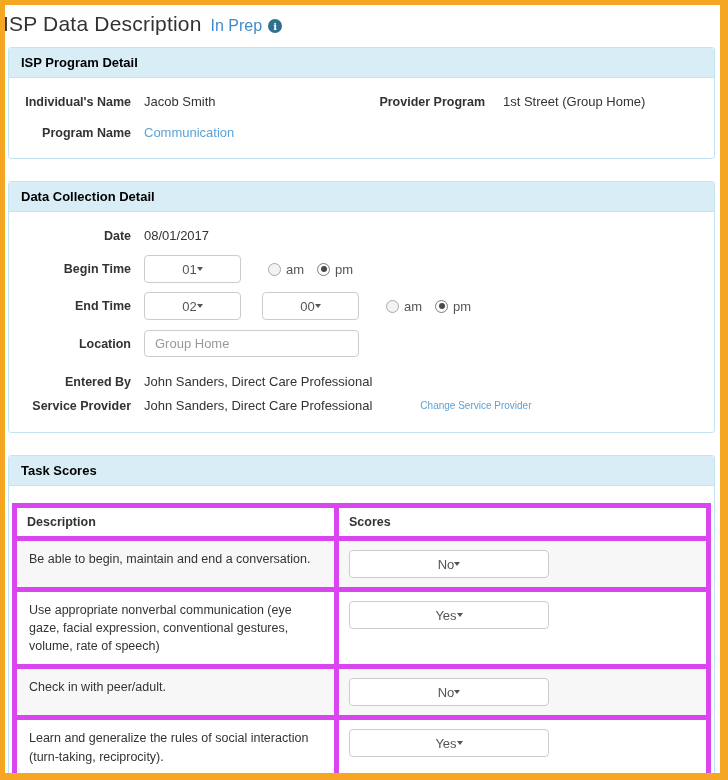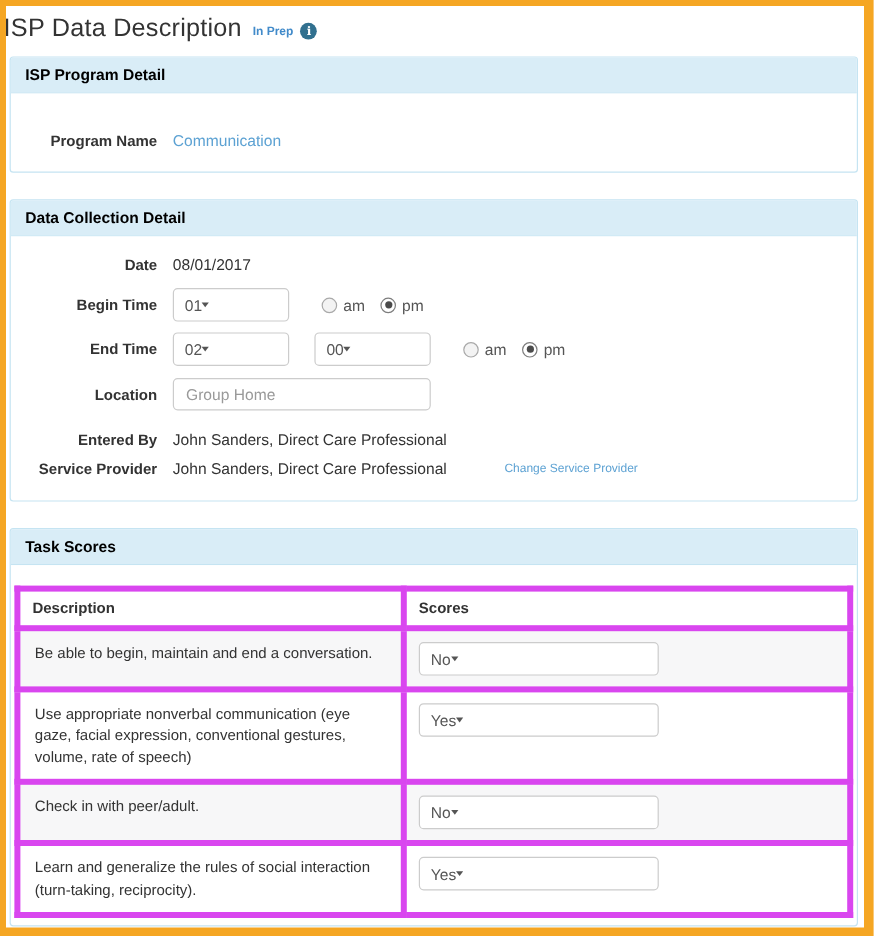--- a/index.html
+++ b/index.html
@@ -10,21 +10,21 @@
     border: 5px solid #f5a623;
     border-right-width: 8px;
     border-bottom-width: 7px;
     overflow: hidden;
   }
   .content { padding: 0 4px 0 2px; overflow: hidden; }
 
   
   .page-title-row { display: flex; align-items: center; padding-top: 7px; margin-left: -4px; margin-bottom: 11px; }
   .page-title { font-size: 21px; color: #333; font-weight: normal; letter-spacing: .2px; }
-  .status-badge { color: #428bca; font-size: 10px; font-weight: bold; margin-left: 9px; margin-top: 4px; }
+  .status-badge { color: #428bca; font-size: 16px; font-weight: normal; margin-left: 9px; margin-top: 4px; }
   .info-icon {
     display: inline-flex; align-items: center; justify-content: center;
     width: 14px; height: 14px; border-radius: 50%;
     background: #31708f; color: #fff; font-size: 10px; font-weight: bold;
     font-family: "DejaVu Serif", serif; margin-left: 6px; margin-top: 4px; cursor: pointer;
   }
 
   
   .panel { border: 1px solid #c5e4f2; border-radius: 3px; margin: 0 1px 22px 1px; background: #fff; }
   .panel-header {
@@ -48,21 +48,21 @@
   .panel-body2 { padding: 16px 10px 19px 0; }
   .frow { display: flex; align-items: center; }
   .mt12 { margin-top: 12px; }
   .mt9  { margin-top: 9px; }
   .mt10 { margin-top: 10px; }
   .mt17 { margin-top: 17px; }
 
   
   .select-box {
     height: 28px; border: 1px solid #ccc; border-radius: 4px; background: #fff;
-    display: flex; align-items: center; justify-content: flex-start;
+    display: flex; align-items: center; justify-content: center;
     padding: 0 9px; cursor: pointer; color: #555; font-size: 13px;
   }
   .time-select { width: 97px; margin-left: 13px; }
   .time-select.second { margin-left: 21px; }
   .caret { width: 0; height: 0; border-left: 3.5px solid transparent; border-right: 3.5px solid transparent; border-top: 4px solid #555; }
 
   
   .radio-group { display: flex; align-items: center; margin-left: 27px; font-size: 13px; color: #555; }
   .radio {
     width: 13px; height: 13px; border-radius: 50%; border: 1px solid #a9a9a9;
@@ -104,20 +104,30 @@
 
   <div class="page-title-row">
     <h1 class="page-title">ISP Data Description</h1>
     <span class="status-badge">In Prep</span>
     <span class="info-icon">i</span>
   </div>
 
   <div class="panel">
     <div class="panel-header">ISP Program Detail</div>
     <div class="panel-body1">
+      <div class="cols">
+        <div class="col-left fg">
+          <span class="lbl">Individual's Name</span>
+          <span class="val">Jacob Smith</span>
+        </div>
+        <div class="col-right fg">
+          <span class="lbl2">Provider Program</span>
+          <span class="val2">1st Street (Group Home)</span>
+        </div>
+      </div>
       <div class="fg row-gap">
         <span class="lbl">Program Name</span>
         <a class="val link">Communication</a>
       </div>
     </div>
   </div>
 
   <div class="panel">
     <div class="panel-header">Data Collection Detail</div>
     <div class="panel-body2">

